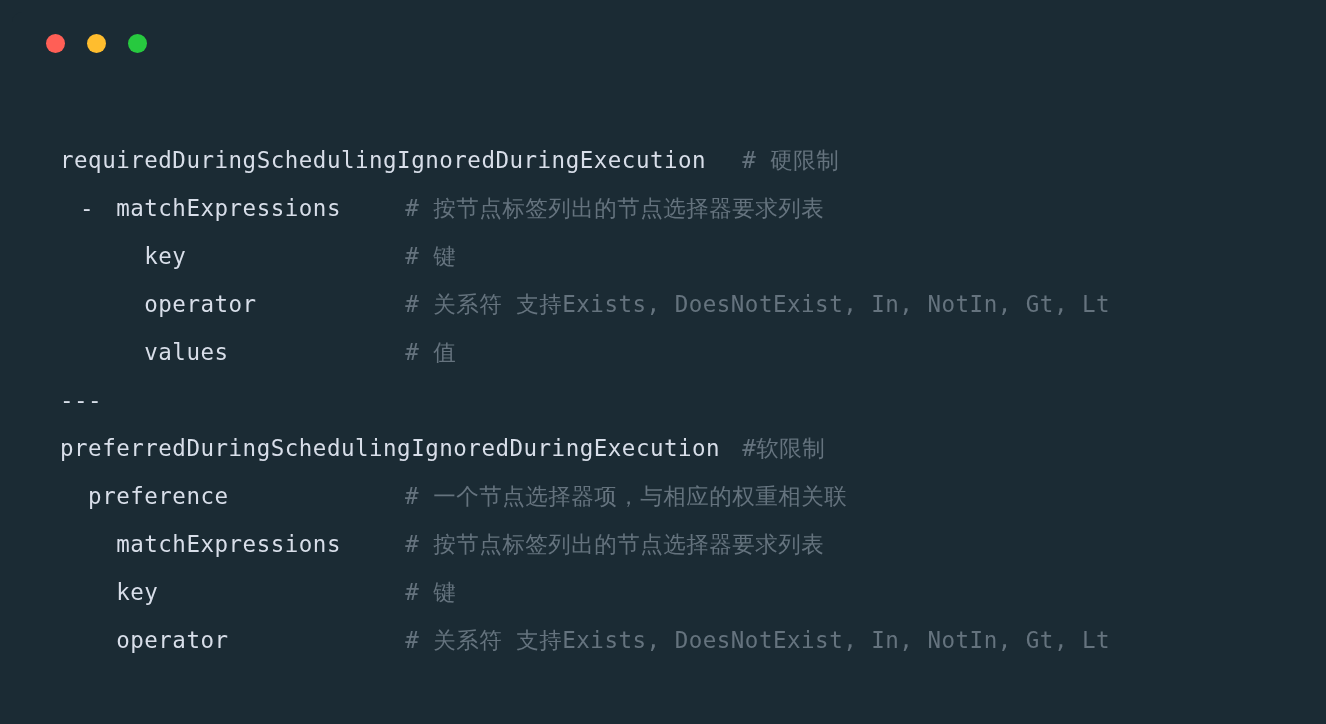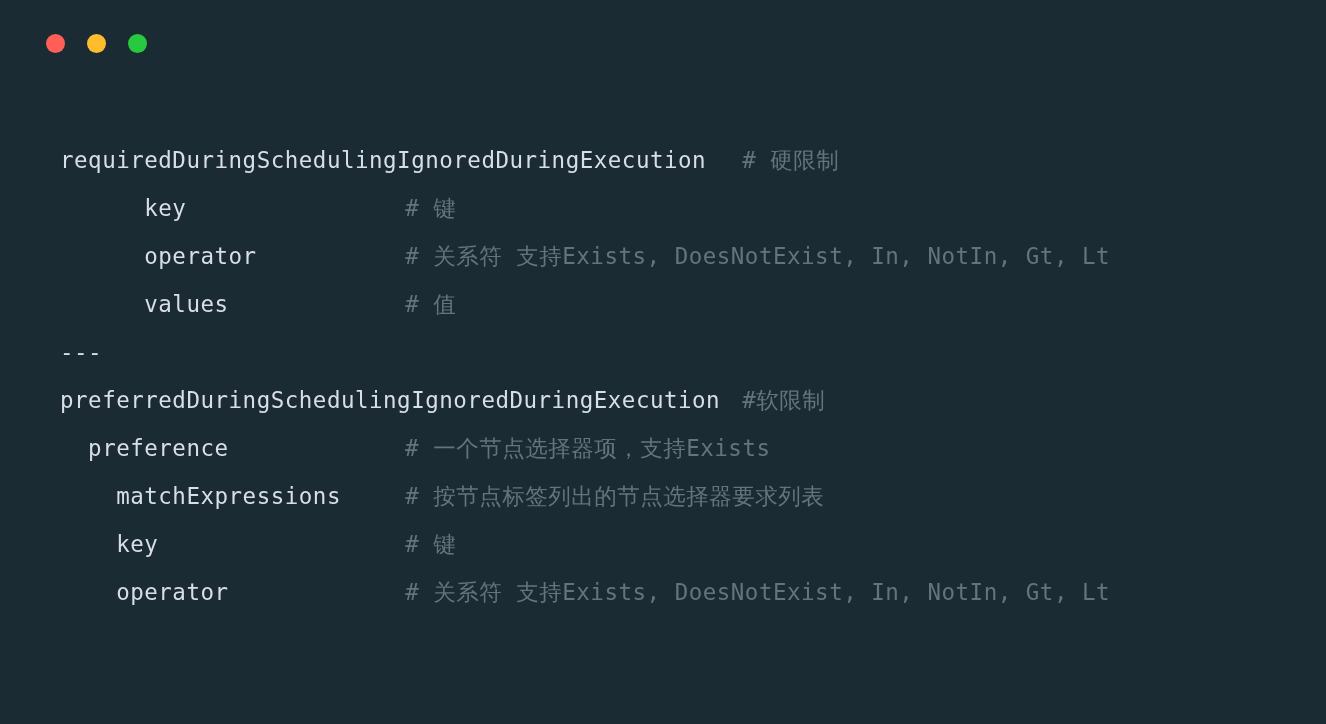--- a/index.html
+++ b/index.html
@@ -46,23 +46,24 @@
 <body>
 
 <div class="window">
   <div class="titlebar">
     <div class="traffic-light tl-red"></div>
     <div class="traffic-light tl-yellow"></div>
     <div class="traffic-light tl-green"></div>
   </div>
   <div class="code-area" id="code-area">
       <div class="line"><span class="key"></span><span class="key">requiredDuringSchedulingIgnoredDuringExecution  </span><span class="comment"># 硬限制</span></div>
+      <div class="line"><span class="key">  - </span><span class="key">matchExpressions    </span><span class="comment"># 按节点标签列出的节点选择器要求列表</span></div>
       <div class="line"><span class="key">      </span><span class="key">key               </span><span class="comment"># 键</span></div>
       <div class="line"><span class="key">      </span><span class="key">operator          </span><span class="comment"># 关系符 支持Exists, DoesNotExist, In, NotIn, Gt, Lt</span></div>
       <div class="line"><span class="key">      </span><span class="key">values            </span><span class="comment"># 值</span></div>
       <div class="line"><span class="key"></span><span class="key">---</span></div>
       <div class="line"><span class="key"></span><span class="key">preferredDuringSchedulingIgnoredDuringExecution </span><span class="comment">#软限制</span></div>
-      <div class="line"><span class="key">  </span><span class="key">preference            </span><span class="comment"># 一个节点选择器项，支持Exists</span></div>
+      <div class="line"><span class="key">  </span><span class="key">preference            </span><span class="comment"># 一个节点选择器项，与相应的权重相关联</span></div>
       <div class="line"><span class="key">    </span><span class="key">matchExpressions    </span><span class="comment"># 按节点标签列出的节点选择器要求列表</span></div>
       <div class="line"><span class="key">    </span><span class="key">key                 </span><span class="comment"># 键</span></div>
       <div class="line"><span class="key">    </span><span class="key">operator            </span><span class="comment"># 关系符 支持Exists, DoesNotExist, In, NotIn, Gt, Lt</span></div>
     </div>
 </div>
 
 </body></html>

